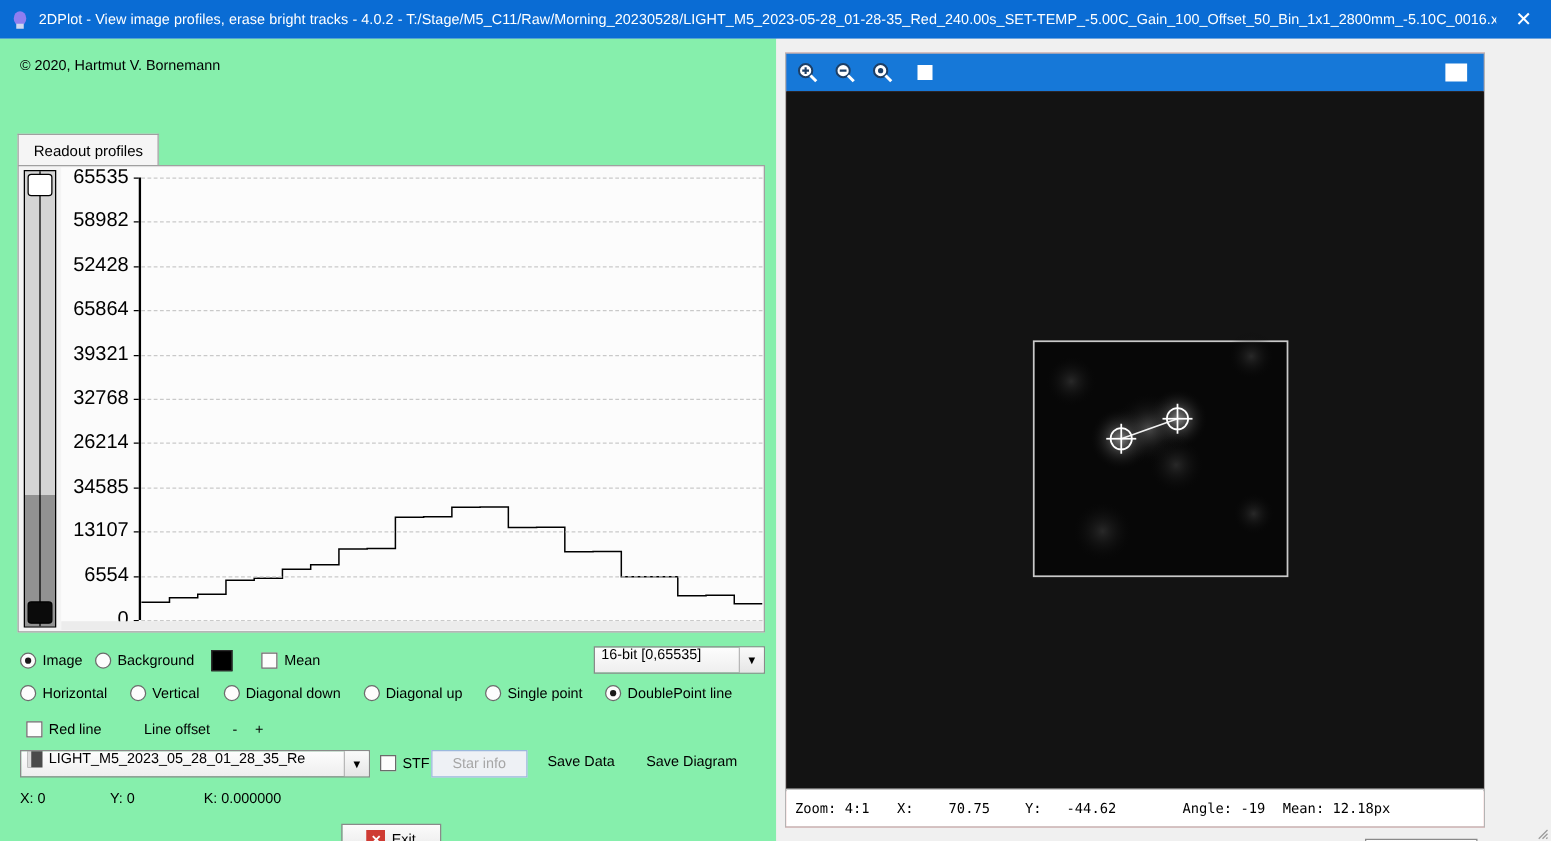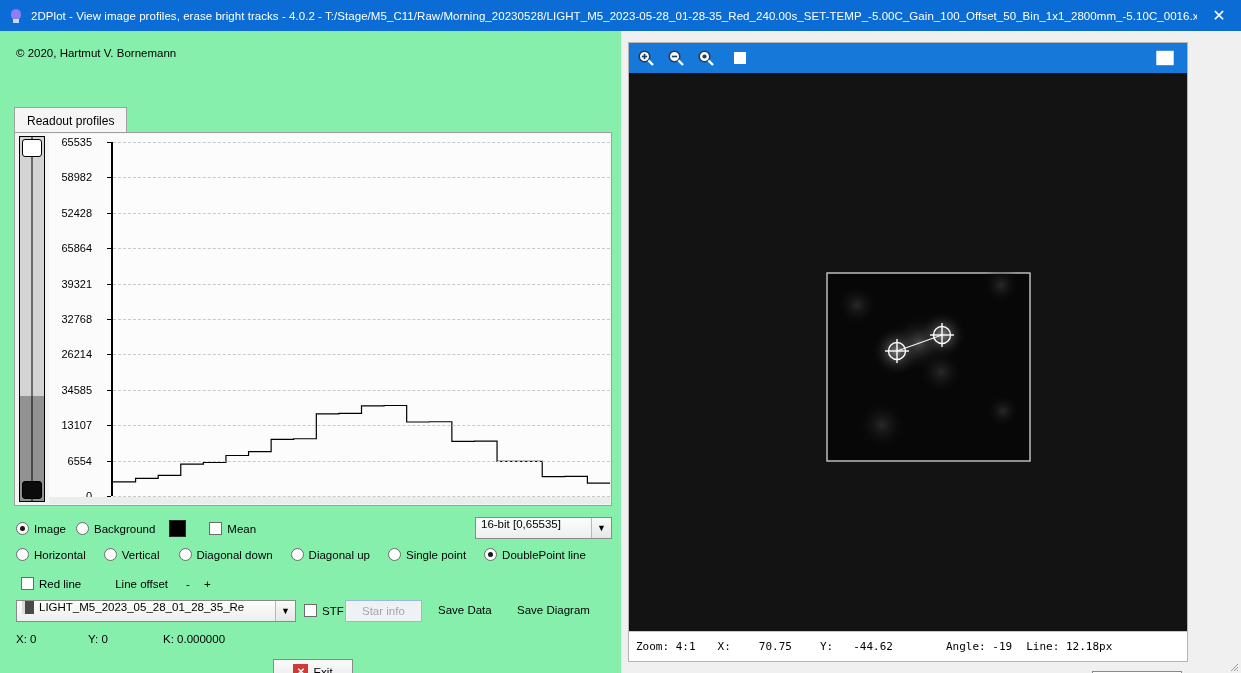--- a/index.html
+++ b/index.html
@@ -120,22 +120,22 @@
   #plotbody {
     position: absolute; left: 34px; top: 1px;
     width: 561px; height: 370px;
     background: #fbfbfb;
   }
   #yaxis-labels {
     position: absolute; left: 0; top: 0;
     width: 62px; height: 100%;
   }
   #yaxis-labels .ytick {
-    position: absolute; right: 19px;
-    font-size: 11px; color: #000;
+    position: absolute; right: 8px;
+    font-size: 16px; color: #000;
     transform: translateY(-50%);
     white-space: nowrap;
   }
   #yaxis-labels .ytickmark {
     position: absolute; right: 0;
     width: 4px; height: 1px; background: #000;
   }
   #axisline {
     position: absolute; left: 62px; top: 8px;
     width: 2px; height: 354px;
@@ -549,21 +549,21 @@
         </svg>
       </div>
 
       <div id="imgstatus">
         <span class="seg" style="margin-left:7px;">Zoom: 4:1</span>
         <span class="seg" style="margin-left:22px;">X:</span>
         <span class="seg" style="margin-left:28px;">70.75</span>
         <span class="seg" style="margin-left:28px;">Y:</span>
         <span class="seg" style="margin-left:20px;">-44.62</span>
         <span class="seg" style="margin-left:53px;">Angle: -19</span>
-        <span class="seg" style="margin-left:14px;">Line: 12.18px</span>
+        <span class="seg" style="margin-left:14px;">Mean: 12.18px</span>
         <div id="point-combo">
           <span style="flex:1; padding-left:6px;">Point</span>
           <span style="width:20px; text-align:center; font-size:9px; border-left:1px solid #b8b8b8;">▼</span>
         </div>
       </div>
     </div>
     <svg id="resize-grip" viewBox="0 0 12 12">
       <g stroke="#9a9a9a" stroke-width="1">
         <line x1="11" y1="4" x2="4" y2="11"></line>
           <line x1="11" y1="7" x2="7" y2="11"></line>

